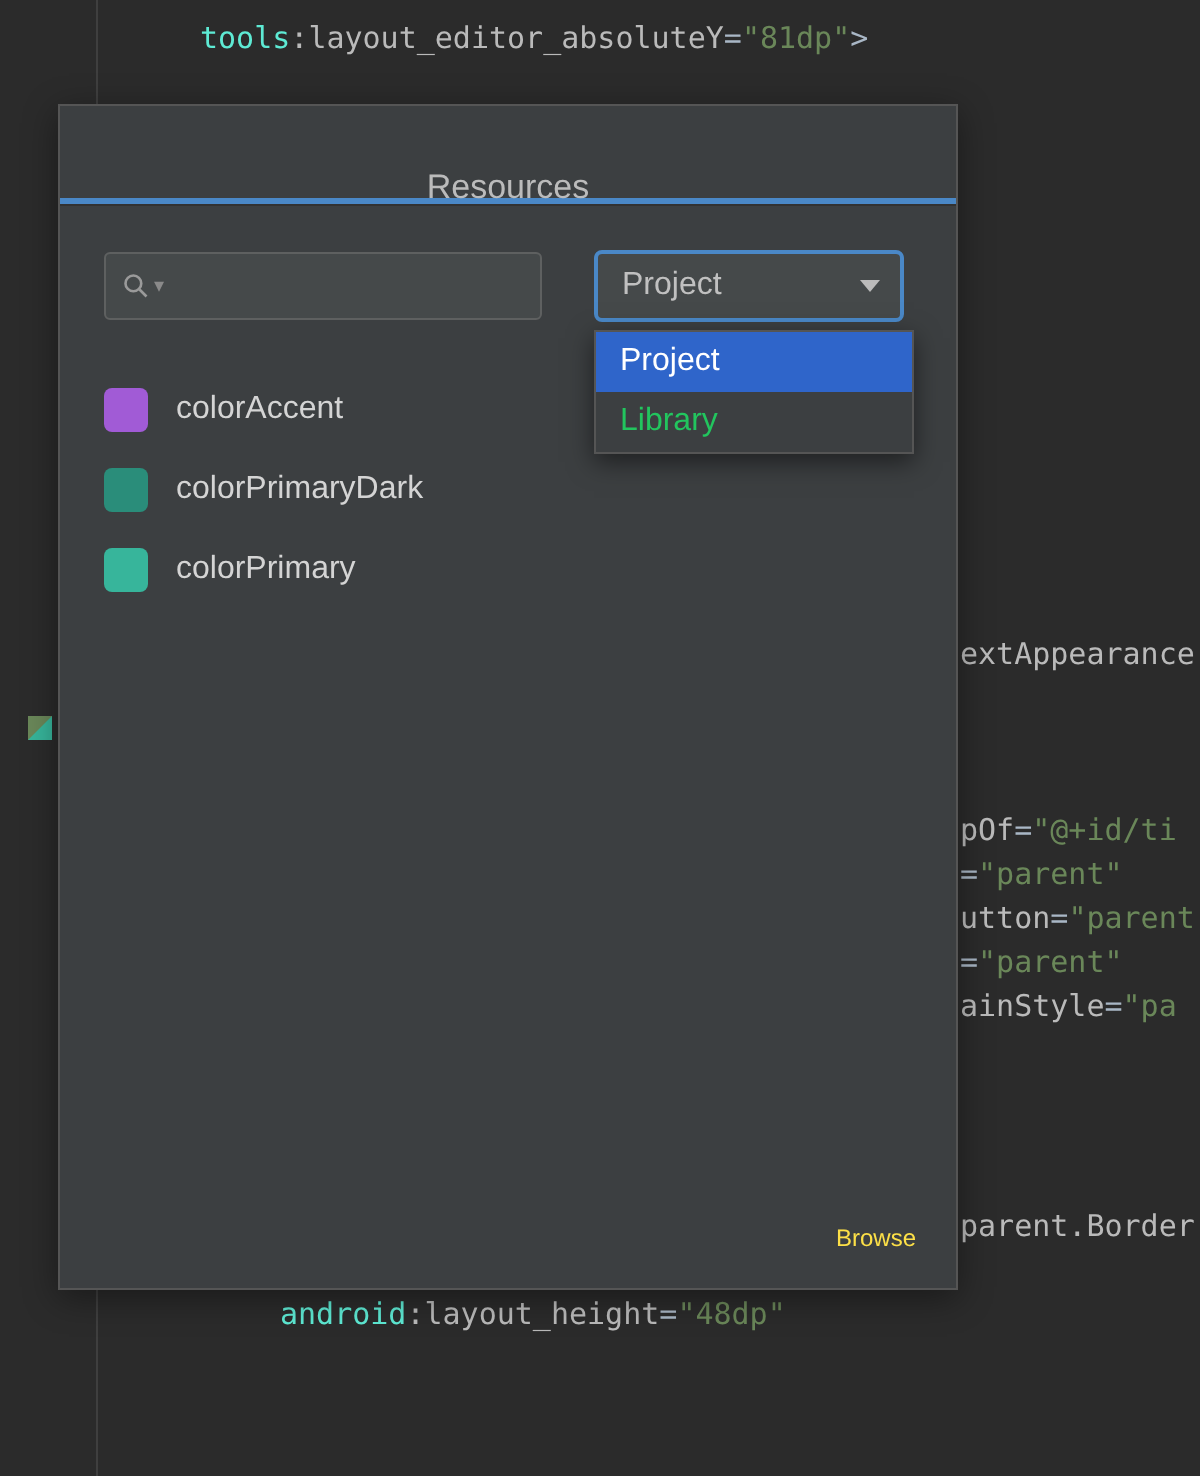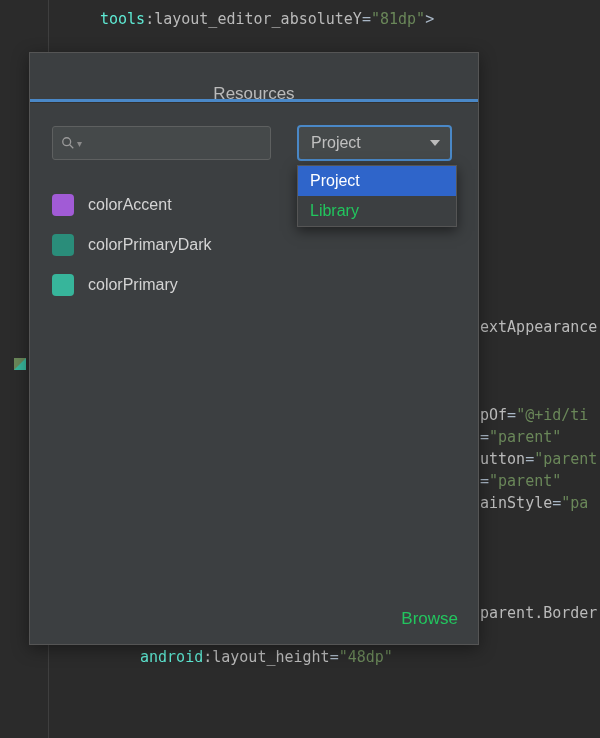--- a/index.html
+++ b/index.html
@@ -171,22 +171,22 @@
       flex-shrink: 0;
     }
     .popup-footer {
       height: 44px;
       display: flex;
       align-items: center;
       justify-content: flex-end;
       padding: 0 20px 6px 0;
     }
     .browse-link {
-      color: #22c55e;
-      font-size: 17px;
+      color: #fde047;
+      font-size: 12px;
       cursor: pointer;
     }
   </style>
 </head>
 <body>
 
 <div class="vline"></div>
 
 <div class="code-bg">
   <span class="code-line indent1">

